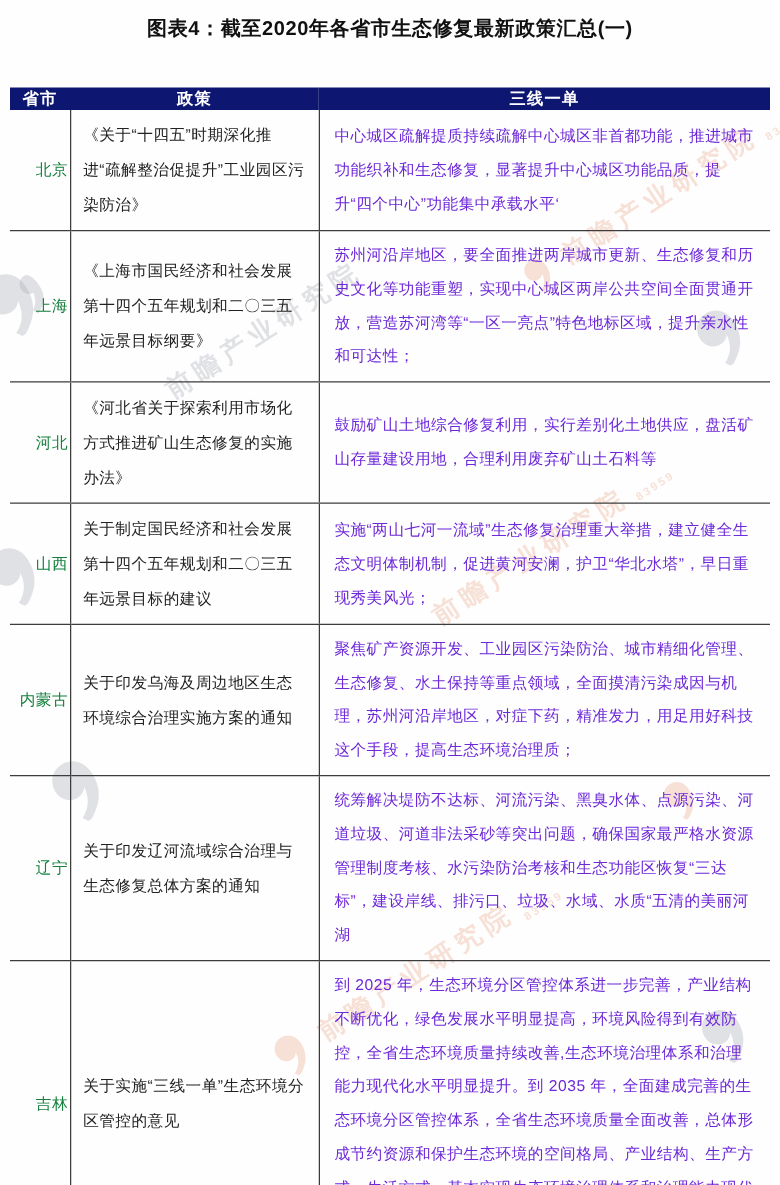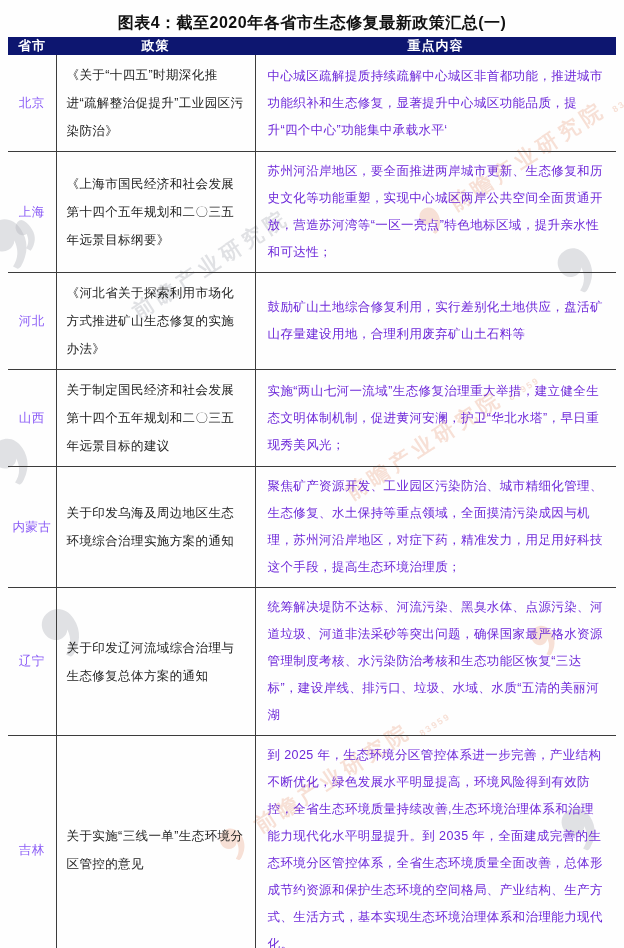--- a/index.html
+++ b/index.html
@@ -18,21 +18,21 @@
   .wm .wm-sub{font-size:9px;letter-spacing:2px;align-self:flex-end;margin-bottom:2px;}
   .wm.gray{color:rgba(175,178,186,0.38);}
   .wm.warm{color:rgba(233,155,122,0.30);}
   .wm svg{display:block;}
   .wm.gray svg path{fill:rgba(175,178,186,0.38);}
   .wm.warm svg path{fill:rgba(233,155,122,0.30);}
 
   
   .page{position:relative;z-index:1;}
   .title{
-    padding-top:13px;margin-bottom:0;height:24px;
+    padding-top:13px;margin-bottom:33px;height:24px;
     text-align:center;font-size:16px;font-weight:bold;color:#111;
     letter-spacing:0.5px;
   }
   table{
     border-collapse:collapse;table-layout:fixed;
     margin:0 8px;width:608px;
   }
   col.c-prov{width:48px;}
   col.c-pol{width:199px;}
   col.c-cont{width:361px;}
@@ -40,21 +40,21 @@
     background:#0d1670;color:#ffffff;
     font-size:13px;font-weight:bold;height:17px;
     text-align:center;letter-spacing:1px;padding:0;
   }
   tbody td{
     border-bottom:1px solid #3c3c3c;
     vertical-align:middle;
     font-size:12.5px;
     letter-spacing:0.4px;
   }
-  td.prov{text-align:center;color:#8b5cf6;}
+  td.prov{text-align:right;color:#15803d;}
   td.pol,td.cont{border-left:1px solid #3c3c3c;}
   td.pol{padding:6px 10px;line-height:28px;color:#222;}
   td.cont{padding:6px 10px 6px 12px;line-height:27px;color:#6d28d9;}
   tr.h88{height:88px;}  tr.h118{height:118px;} tr.h84{height:84px;}
   tr.h96{height:96px;}  tr.h110{height:110px;} tr.h124{height:124px;}
   tr.h194{height:194px;}
 </style>
 </head>
 <body>
 
@@ -119,21 +119,21 @@
   <table>
     <colgroup>
         <col class="c-prov">
         <col class="c-pol">
         <col class="c-cont">
       </colgroup>
     <thead>
       <tr>
         <th>省市</th>
         <th>政策</th>
-        <th>重点内容</th>
+        <th>三线一单</th>
       </tr>
     </thead>
     <tbody>
       <tr class="h88">
         <td class="prov">北京</td>
         <td class="pol">《关于“十四五”时期深化推进“疏解整治促提升”工业园区污染防治》</td>
         <td class="cont">中心城区疏解提质持续疏解中心城区非首都功能，推进城市功能织补和生态修复，显著提升中心城区功能品质，提升“四个中心”功能集中承载水平‘</td>
       </tr>
       <tr class="h118">
         <td class="prov">上海</td>

